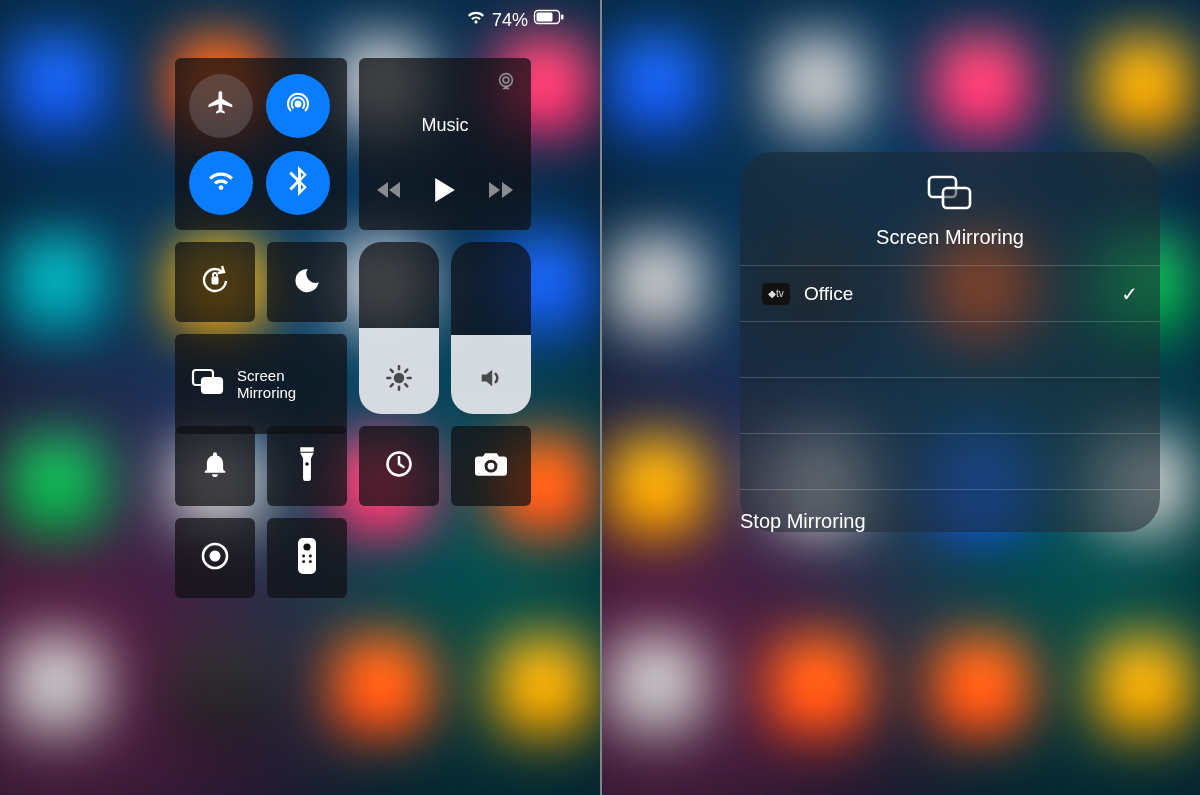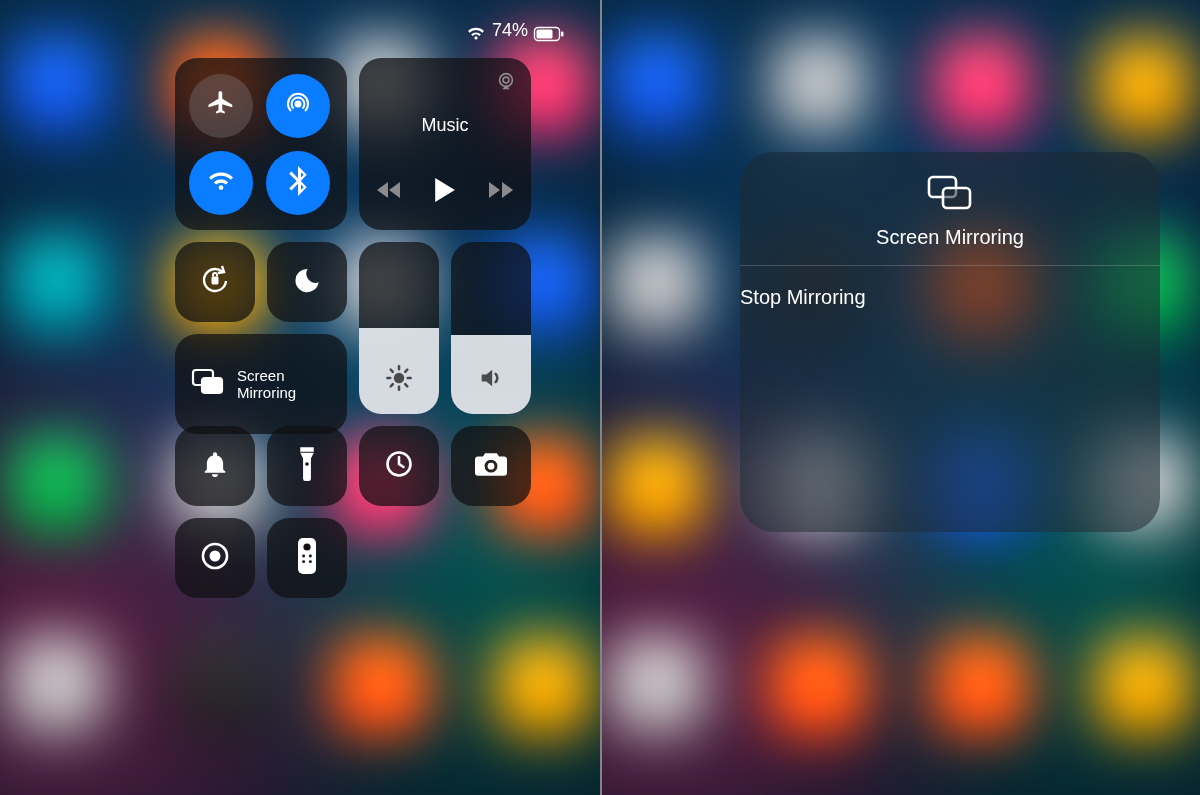--- a/index.html
+++ b/index.html
@@ -60,46 +60,46 @@
   .c-white  { background: linear-gradient(#e8e8e8,#bcbcbc); }
   .c-yellow { background: linear-gradient(#ffd050,#ffb020); }
   .c-pink   { background: linear-gradient(#ff6b8a,#e8366c); }
   .c-green  { background: linear-gradient(#4cd080,#1aa050); }
   .c-teal   { background: linear-gradient(#3cd0d0,#1a90a0); }
   .c-dark   { background: linear-gradient(#3a3a3a,#1a1a1a); }
 
   
   .status-bar {
     position: absolute;
-    top: 20px;
+    top: 10px;
     right: 36px;
     z-index: 10;
     color: #fff;
     display: flex;
-    align-items: flex-end;
+    align-items: flex-start;
     gap: 6px;
     font-size: 18px;
     font-weight: 500;
   }
   .wifi-status svg, .battery-status svg { display:block; }
 
   .cc {
     position: absolute;
     top: 58px;
     left: 175px;
     width: 370px;
     z-index: 5;
     display: grid;
     grid-template-columns: repeat(4, 80px);
     grid-auto-rows: 80px;
     gap: 12px;
   }
   .tile {
     background: rgba(15,15,18,.72);
-    border-radius: 22px;
+    border-radius: 6px;
     display: flex;
     align-items: center;
     justify-content: center;
     color: #fff;
   }
   .tile.small { width: 80px; height: 80px; }
   .tile.big   { grid-column: span 2; grid-row: span 2; }
   .tile.wide  { grid-column: span 2; height: 100px; }
 
   
@@ -433,17 +433,29 @@
   <div class="popover">
     <div class="pop-header">
       <span>
         <svg width="48" height="38" viewBox="0 0 48 38" fill="none" stroke="#fff" stroke-width="2.6">
           <rect x="3" y="3" width="27" height="20" rx="4"></rect>
           <rect x="17" y="14" width="27" height="20" rx="4" fill="rgba(30,40,50,.55)"></rect>
         </svg>
       </span>
       <span class="pop-title">Screen Mirroring</span>
     </div>
+    <div class="pop-rows">
+      <div class="pop-row">
+        <span class="atv-badge">
+            <span>◆tv</span>
+          </span>
+        <span>Office</span>
+        <span class="check">✓</span>
+      </div>
+      <div class="pop-row empty"></div>
+      <div class="pop-row empty"></div>
+      <div class="pop-row empty"></div>
+    </div>
     <div class="pop-footer">
       <span>Stop Mirroring</span>
     </div>
   </div>
 </div>
 
 </body></html>

